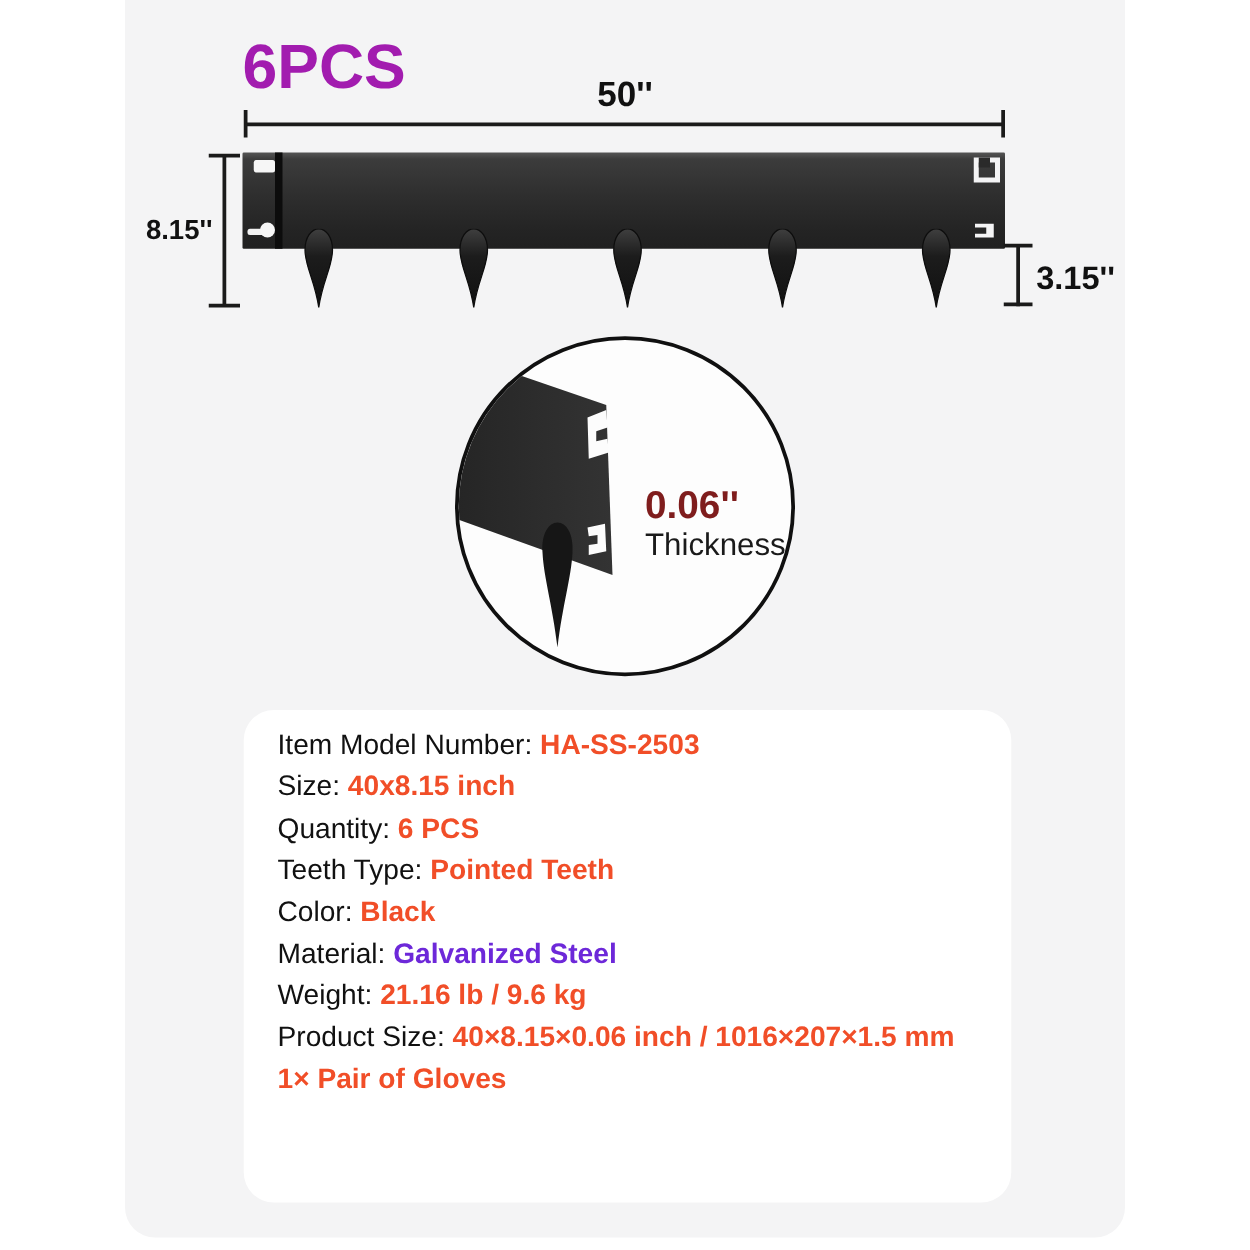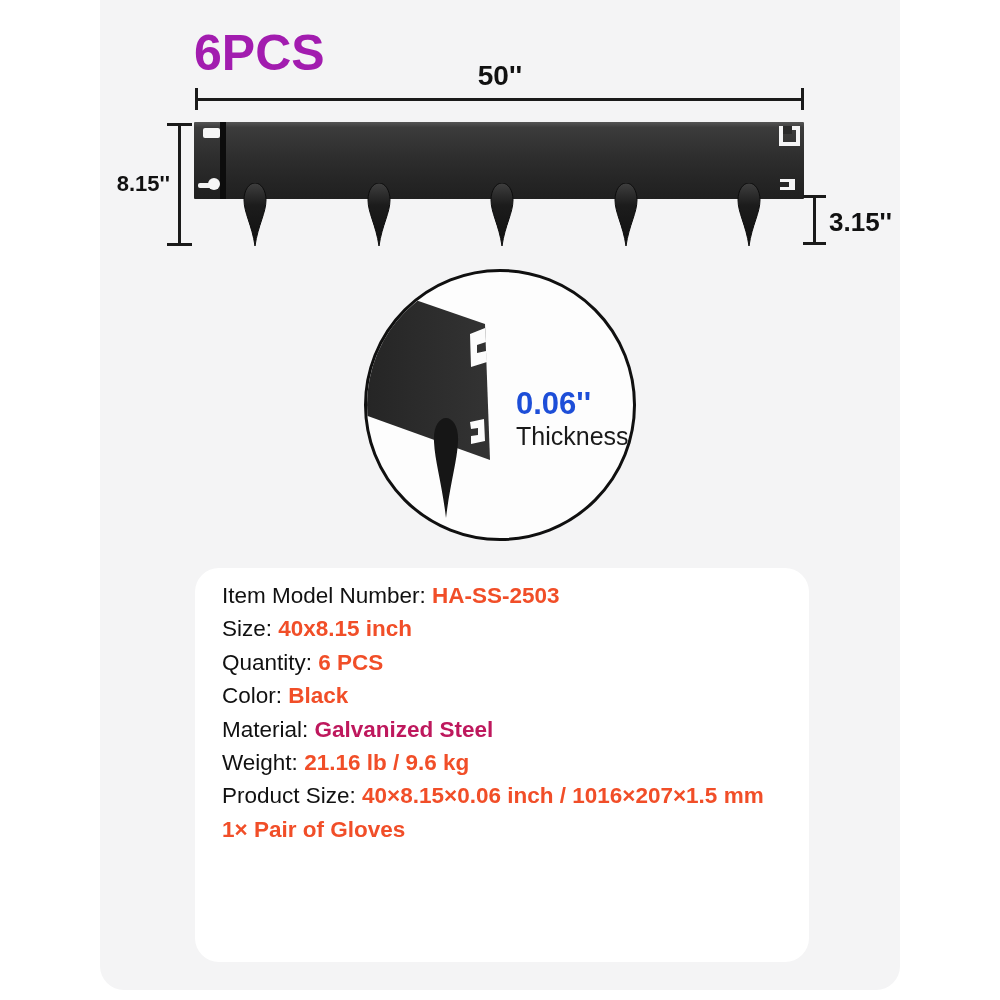--- a/index.html
+++ b/index.html
@@ -44,21 +44,21 @@
   .bar-smallslot{position:absolute;left:586px;top:57px;width:15px;height:11px;background:#f4f4f5;}
   .bar-smallslot .notch{position:absolute;left:0;top:3px;width:9px;height:5px;background:#262626;}
   .tooth{position:absolute;top:183px;width:26px;height:64px;}
   
   .detail-circle{
     position:absolute;left:364px;top:269px;width:272px;height:272px;
     border:3px solid #101010;border-radius:50%;background:#fdfdfd;
     overflow:hidden;box-sizing:border-box;
   }
   .detail-circle svg{position:absolute;left:0;top:0;}
-  .thickness-value{position:absolute;left:149px;top:114px;font-size:31px;font-weight:700;color:#1d4ed8;}
+  .thickness-value{position:absolute;left:149px;top:114px;font-size:31px;font-weight:700;color:#7f1d1d;}
   .thickness-label{position:absolute;left:149px;top:150px;font-size:25px;color:#1a1a1a;}
   
   .spec-panel{
     position:absolute;left:195px;top:568px;width:614px;height:394px;
     background:#ffffff;border-radius:24px;box-sizing:border-box;
     padding:11px 20px 0 27px;
   }
   .spec-row{font-size:22.5px;line-height:33.4px;white-space:pre;}
   .spec-label{color:#111;font-weight:400;}
   .spec-value{font-weight:700;}
@@ -175,25 +175,26 @@
   </div>
 
   <div class="spec-panel">
     <div id="spec-rows">
   <div class="spec-row"><span class="spec-label">Item Model Number: </span><span class="spec-value" style="color: rgb(241, 78, 40); text-align: center;">HA-SS-2503</span></div>
 
   <div class="spec-row"><span class="spec-label">Size: </span><span class="spec-value" style="color: rgb(241, 78, 40);">40x8.15 inch</span></div>
 
   <div class="spec-row"><span class="spec-label">Quantity: </span><span class="spec-value" style="color: rgb(241, 78, 40);">6 PCS</span></div>
 
+  <div class="spec-row"><span class="spec-label">Teeth Type: </span><span class="spec-value" style="color: rgb(241, 78, 40);">Pointed Teeth</span></div>
 
 
   <div class="spec-row"><span class="spec-label">Color: </span><span class="spec-value" style="color: rgb(241, 78, 40);">Black</span></div>
 
-  <div class="spec-row"><span class="spec-label">Material: </span><span class="spec-value" style="color: #be185d;">Galvanized Steel</span></div>
+  <div class="spec-row"><span class="spec-label">Material: </span><span class="spec-value" style="color: #6d28d9;">Galvanized Steel</span></div>
 
   <div class="spec-row"><span class="spec-label">Weight: </span><span class="spec-value" style="color: rgb(241, 78, 40);">21.16 lb / 9.6 kg</span></div>
 
   <div class="spec-row"><span class="spec-label">Product Size: </span><span class="spec-value" style="color: rgb(241, 78, 40);">40×8.15×0.06 inch / 1016×207×1.5 mm</span></div>
 
 
   <div class="spec-row"><span class="spec-label"></span><span class="spec-value" style="color: rgb(241, 78, 40);">1× Pair of Gloves</span></div>
 </div>
   </div>
 

